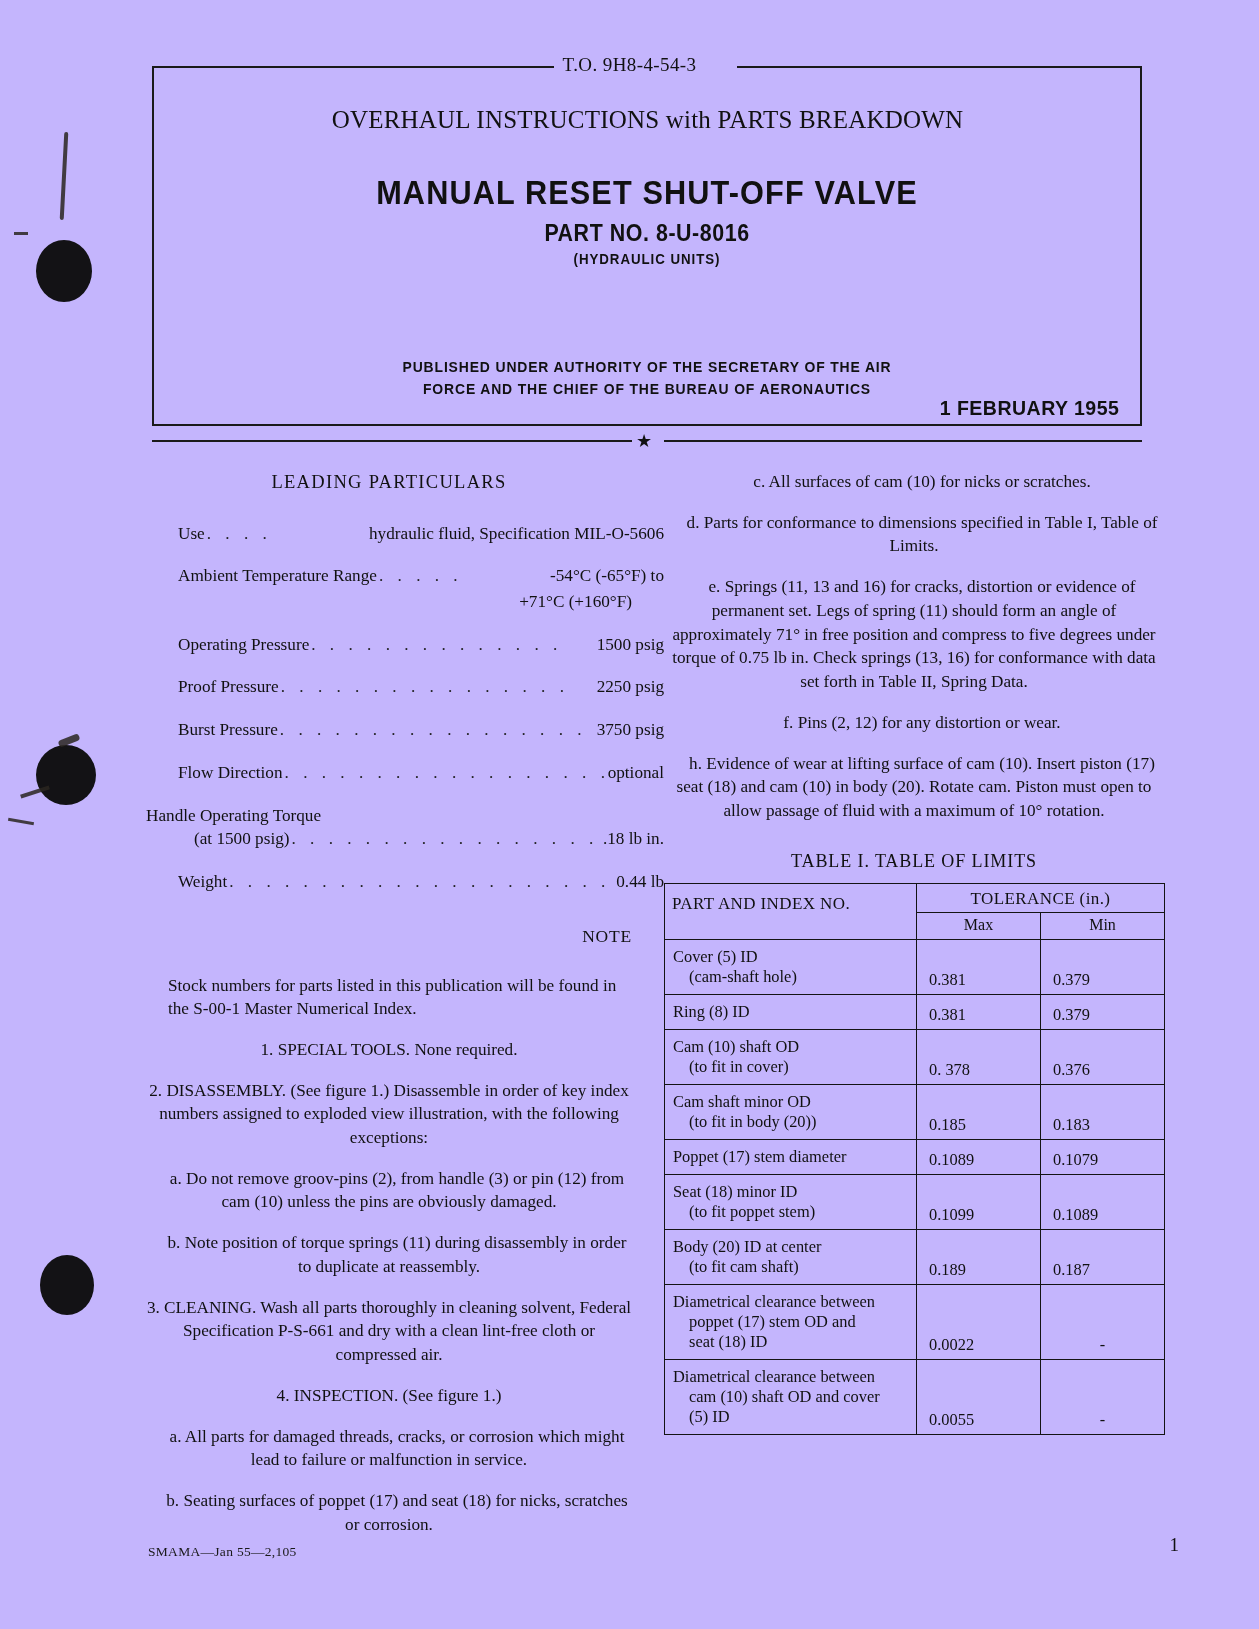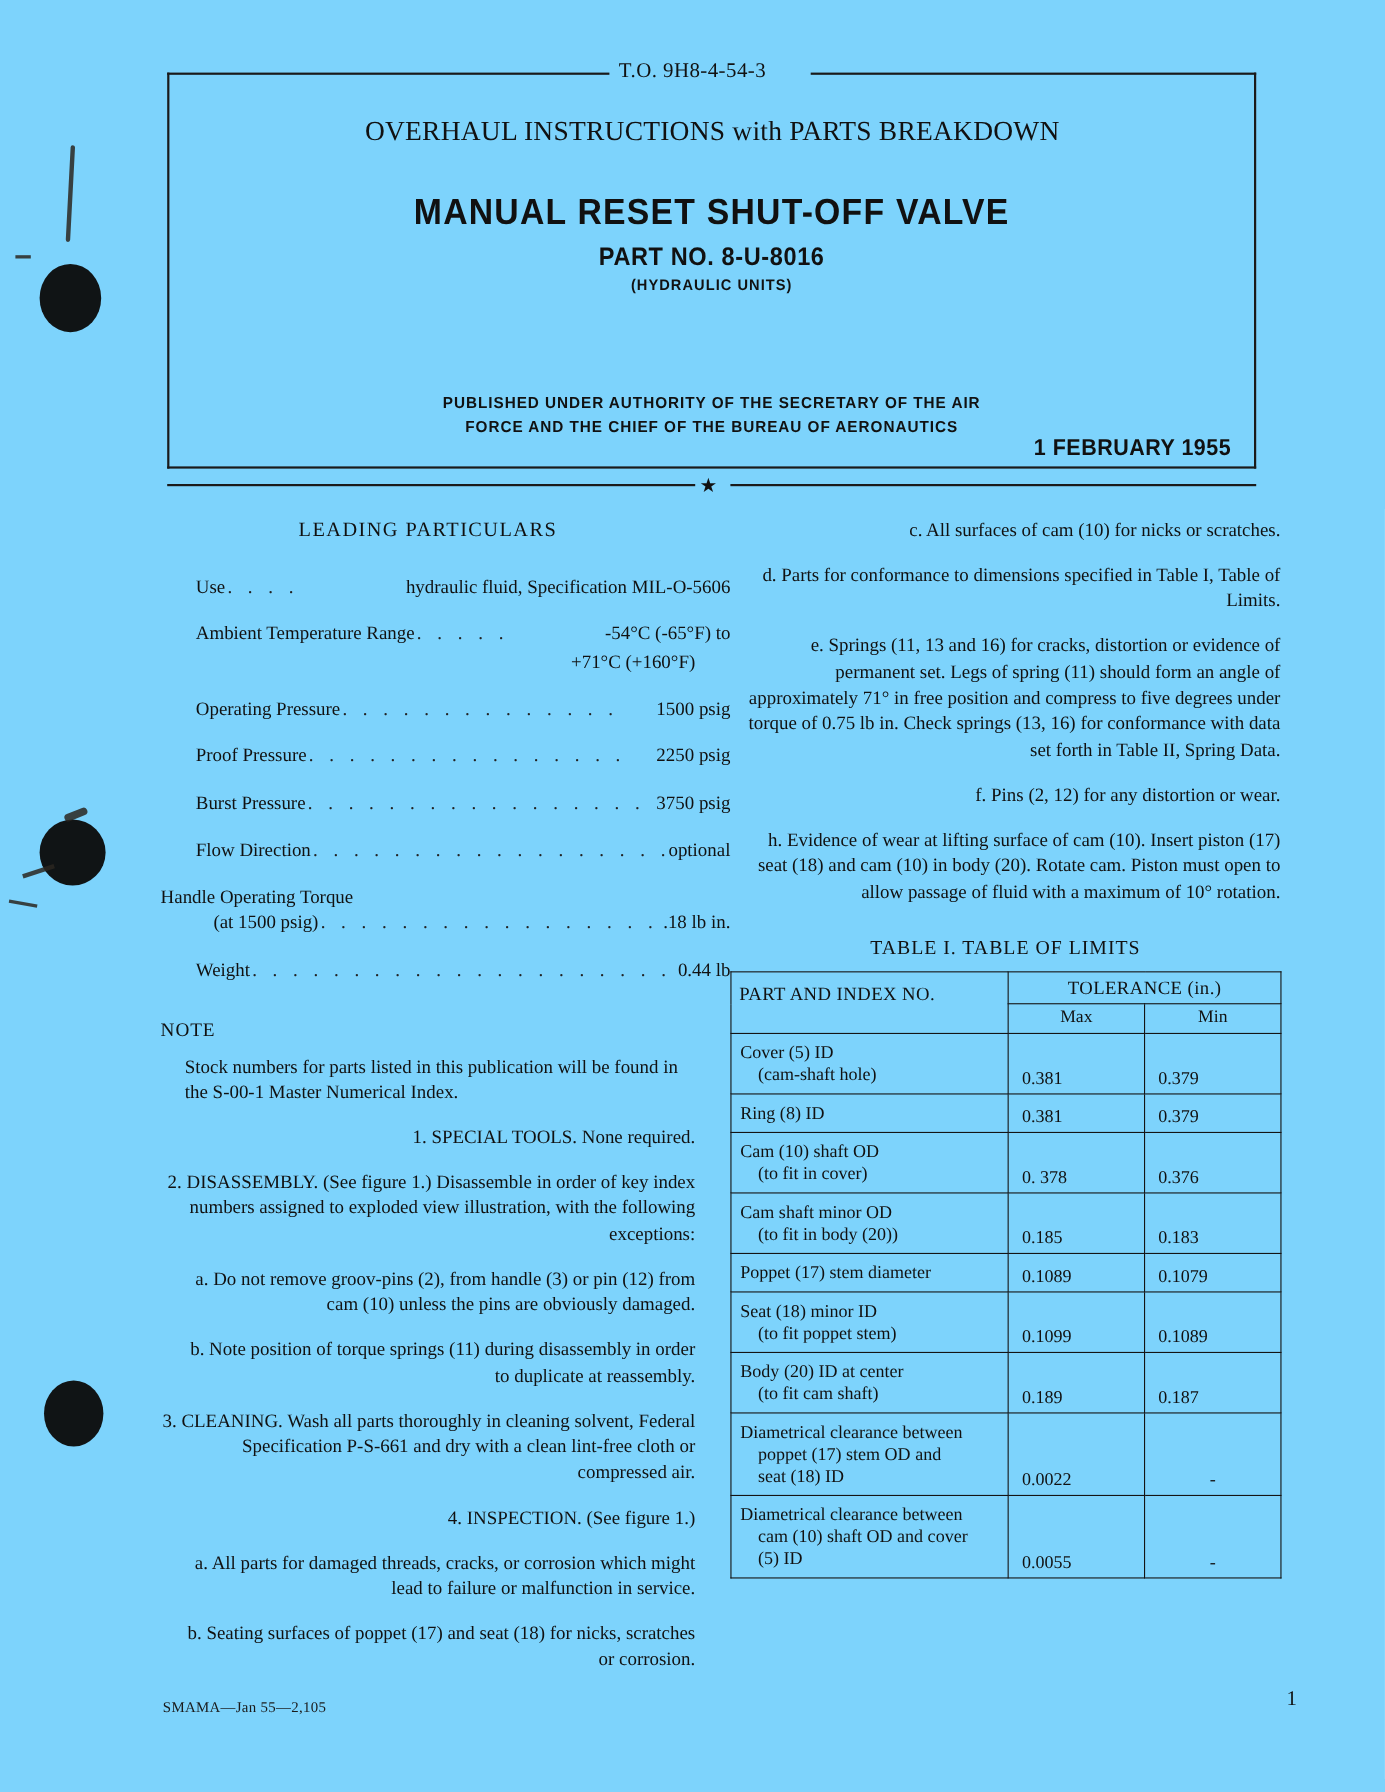--- a/index.html
+++ b/index.html
@@ -8,21 +8,21 @@
     background: #ffffff;
   }
   body {
     font-family: "Liberation Serif", serif;
     color: #111111;
   }
   #page {
     position: relative;
     width: 1259px;
     height: 1629px;
-    background: #7dd3fc;
+    background: #c4b5fd;
     overflow: hidden;
   }
 
   
   .blob {
     position: absolute;
     background: #0b0b0b;
     border-radius: 50%;
     opacity: .96;
   }
@@ -173,28 +173,28 @@
   .col-left  { left: 146px; width: 486px; }
   .col-right { left: 664px; width: 500px; }
 
   .sec-head {
     text-align: center;
     font-size: 18.5px;
     letter-spacing: 1.3px;
     margin: 0 0 26px 0;
   }
   .note-head {
-    text-align: left;
+    text-align: right;
     font-size: 17.5px;
     letter-spacing: .8px;
-    margin: 30px 0 10px 0;
+    margin: 30px 0 26px 0;
   }
   p.para {
     margin: 0 0 17px 0;
-    text-align: right;
+    text-align: center;
   }
   p.para.indent { text-indent: 16px; }
   p.note-body {
     margin: 0 0 17px 0;
     padding-left: 22px;
     line-height: 1.36;
   }
 
   
   .lp-row {

